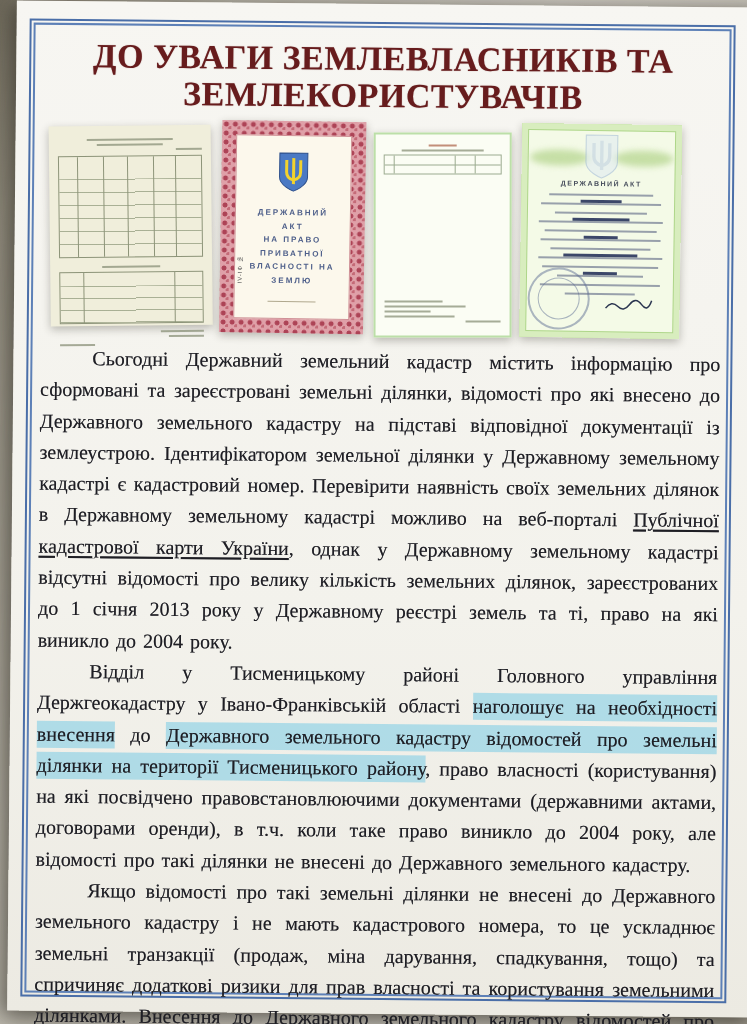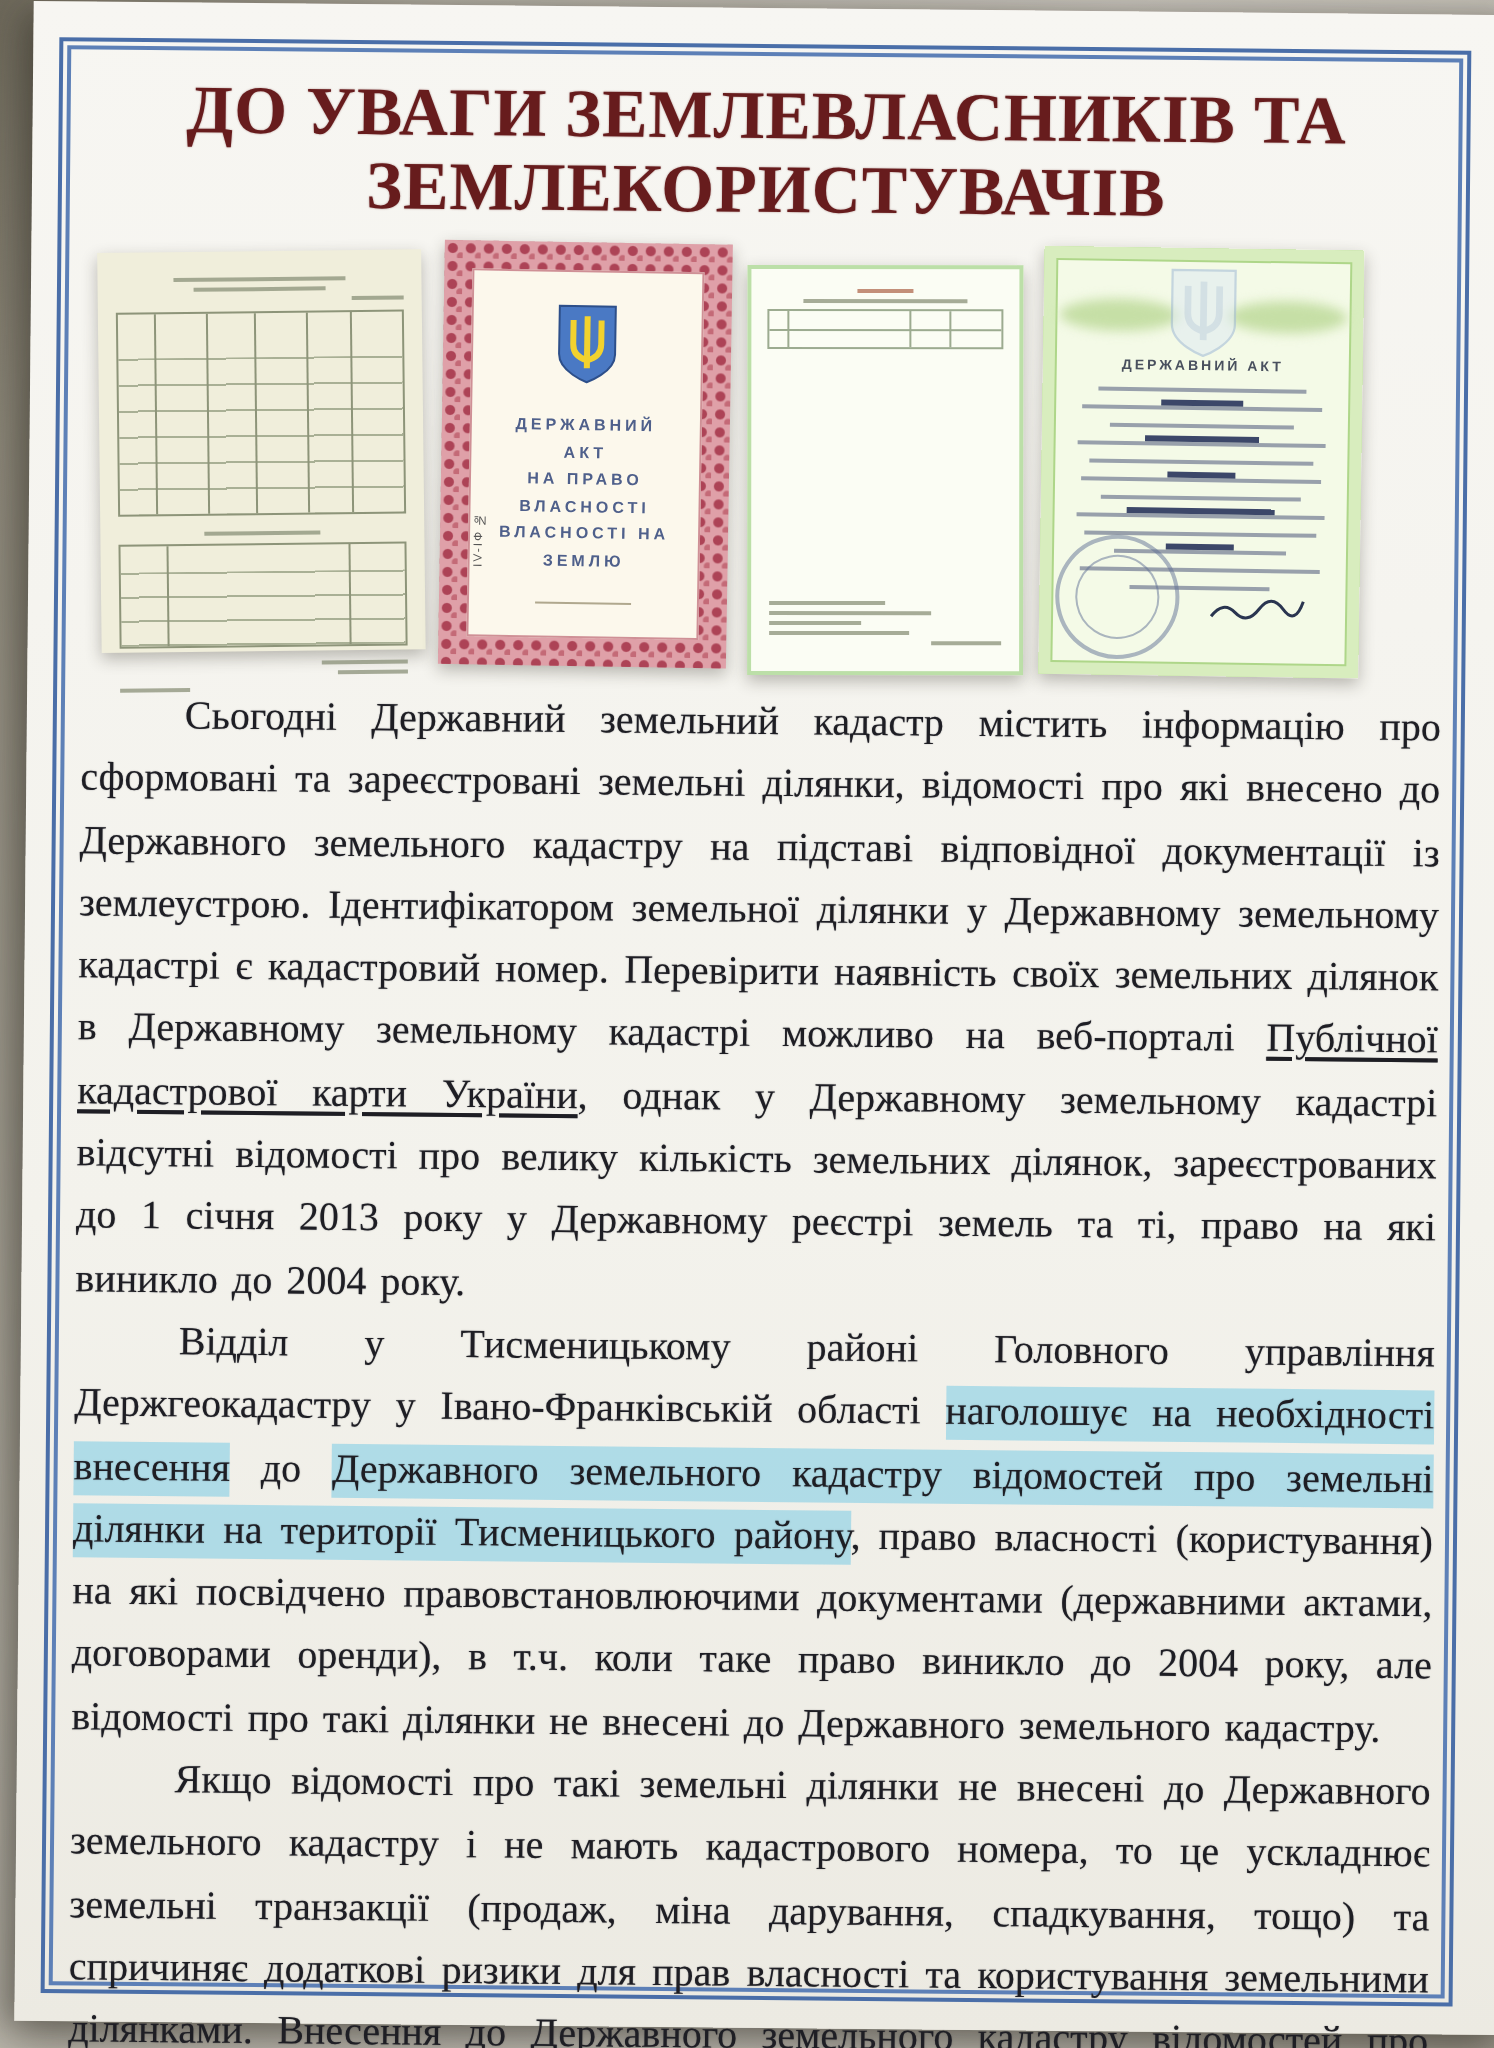--- a/index.html
+++ b/index.html
@@ -133,21 +133,21 @@
               <path d="M1 1 h28 v24 c0 9 -14 14 -14 14 C15 39 1 34 1 25 Z" fill="#4a79c4" stroke="#2d4f8a" stroke-width="1"></path>
               <g stroke="#f2d22e" stroke-width="3" fill="none">
                 <path d="M15 6 v26"></path>
                   <path d="M8 8 v12 c0 5 3 7 7 8"></path>
                   <path d="M22 8 v12 c0 5 -3 7 -7 8"></path>
               </g>
             </svg>
             <div class="d2-heading">
               <span>ДЕРЖАВНИЙ</span><br>
               <span>АКТ</span><br>
-              <span>НА ПРАВО ВЛАСНОСТІ</span><br>
+              <span>НА ПРАВО ПРИВАТНОЇ</span><br>
               <span>ВЛАСНОСТІ НА ЗЕМЛЮ</span>
             </div>
             <div class="d2-serial">ІV-ІФ №</div>
             <div class="d2-numline"></div>
           </div>
         </div>
 
         <div class="doc doc3">
           <div class="tline w24 c red"></div>
           <div class="tline w70 c"></div>

